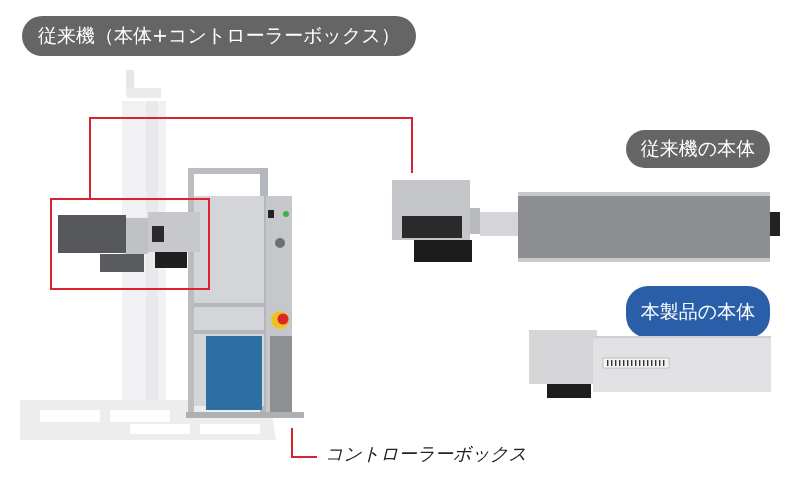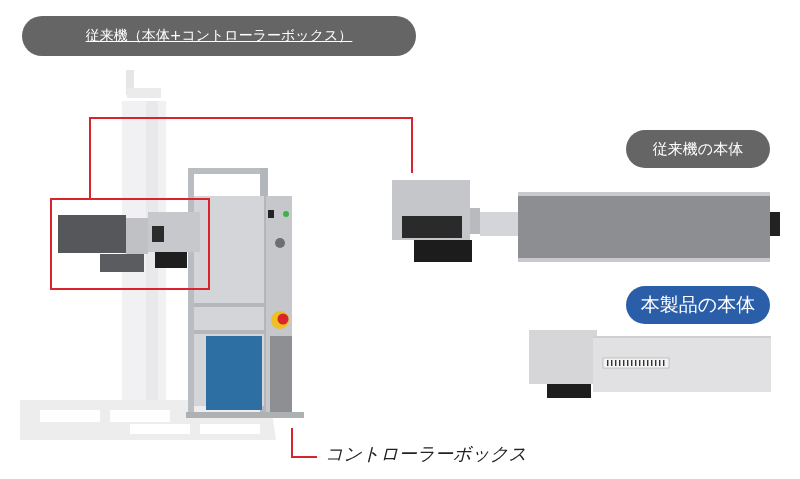--- a/index.html
+++ b/index.html
@@ -7,21 +7,21 @@
   .pill{position:absolute;color:#fff;border-radius:22px;display:flex;align-items:center;justify-content:center;white-space:nowrap;}
   .pill-gray{background:#666565;}
   .pill-blue{background:#2b5ea8;}
   .abs{position:absolute;}
   .red{position:absolute;background:#d9232e;}
   .caption{position:absolute;color:#222;font-size:18px;white-space:nowrap;font-style:italic;}
 </style>
 </head>
 <body>
 
-<div class="pill pill-gray" style="left:22px;top:16px;width:394px;height:40px;font-size:14px;text-decoration:underline;">
+<div class="pill pill-gray" style="left:22px;top:16px;width:394px;height:40px;font-size:19px;">
   <span>従来機（本体+コントローラーボックス）</span>
 </div>
 
 <div class="abs" style="left:0;top:60px;width:420px;height:380px;">
   <svg width="420" height="380" viewBox="0 60 420 380" xmlns="http://www.w3.org/2000/svg">
 
     <rect x="126" y="70" width="8" height="25" fill="#e6e6e6"></rect>
     <rect x="127" y="88" width="34" height="10" fill="#ebebeb"></rect>
     <rect x="122" y="101" width="44" height="332" fill="#f1f1f3"></rect>
     <rect x="146" y="101" width="12" height="332" fill="#e9e9ec"></rect>
@@ -60,39 +60,39 @@
 
 <div class="red" style="left:89px;top:117px;width:323px;height:2px;"></div>
 <div class="red" style="left:89px;top:117px;width:2px;height:81px;"></div>
 <div class="red" style="left:411px;top:117px;width:2px;height:56px;"></div>
 <div class="abs" style="left:50px;top:198px;width:156px;height:88px;border:2px solid #d9232e;"></div>
 
 <div class="red" style="left:291px;top:428px;width:2px;height:30px;"></div>
 <div class="red" style="left:291px;top:456px;width:26px;height:2px;"></div>
 <div class="caption" style="left:325px;top:442px;">コントローラーボックス</div>
 
-<div class="pill pill-gray" style="left:626px;top:130px;width:144px;height:38px;font-size:15px;">
+<div class="pill pill-gray" style="left:626px;top:130px;width:144px;height:38px;font-size:19px;">
   <span>従来機の本体</span>
 </div>
 
 <div class="abs" style="left:390px;top:178px;width:400px;height:90px;">
   <svg width="400" height="90" xmlns="http://www.w3.org/2000/svg">
     <rect x="2" y="2" width="78" height="60" fill="#c4c6c9"></rect>
     <rect x="12" y="38" width="60" height="22" fill="#2a2a2a"></rect>
     <rect x="24" y="62" width="58" height="22" fill="#1c1c1c"></rect>
     <rect x="80" y="30" width="10" height="26" fill="#b8babd"></rect>
     <rect x="90" y="34" width="40" height="24" fill="#d3d5d8"></rect>
     <rect x="128" y="14" width="252" height="70" fill="#8c8e92"></rect>
     <rect x="128" y="14" width="252" height="4" fill="#c7c9cc"></rect>
     <rect x="128" y="80" width="252" height="4" fill="#c7c9cc"></rect>
     <rect x="380" y="34" width="10" height="24" fill="#222"></rect>
   </svg>
 </div>
 
-<div class="pill pill-blue" style="left:626px;top:286px;width:144px;height:38px;font-size:19px;">
+<div class="pill pill-blue" style="left:626px;top:286px;width:144px;height:52px;font-size:19px;">
   <span>本製品の本体</span>
 </div>
 
 <div class="abs" style="left:525px;top:328px;width:250px;height:72px;">
   <svg width="250" height="72" xmlns="http://www.w3.org/2000/svg">
     <rect x="4" y="2" width="68" height="54" fill="#d6d6d8"></rect>
     <rect x="68" y="8" width="178" height="56" fill="#e1e1e3"></rect>
     <rect x="68" y="8" width="178" height="2" fill="#cfcfd1"></rect>
     <rect x="78" y="30" width="66" height="10" fill="#f3f3f3" stroke="#999" stroke-width="0.5"></rect>
     <g fill="#333">

